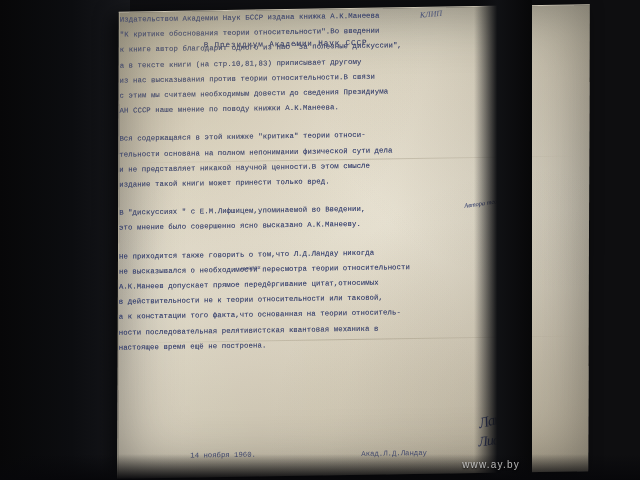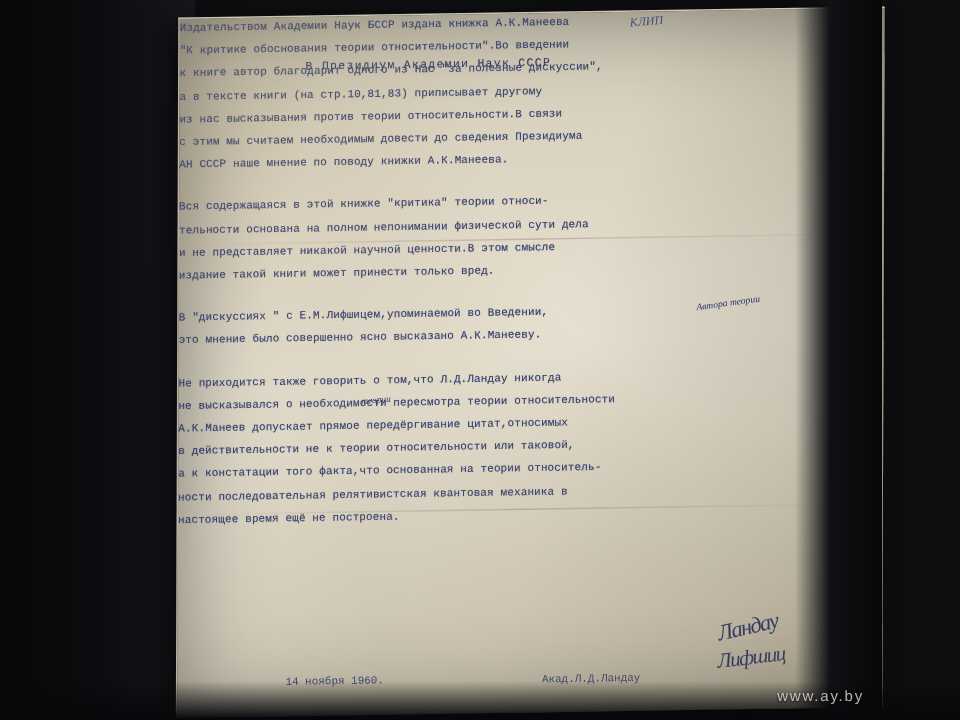--- a/index.html
+++ b/index.html
@@ -8,21 +8,21 @@
   }
   body {
     width: 640px;
     height: 480px;
     overflow: hidden;
     background: #0e0e10;
     font-family: "Liberation Sans", sans-serif;
   }
   #stage {
     position: relative;
-    width: 588px;
+    width: 532px;
     height: 480px;
     background: radial-gradient(ellipse at 50% 45%, #15161a 0%, #0a0a0c 100%);
   }
   
   #paper {
     position: absolute;
     left: 118px;
     top: 8px;
     width: 470px;
     height: 466px;

